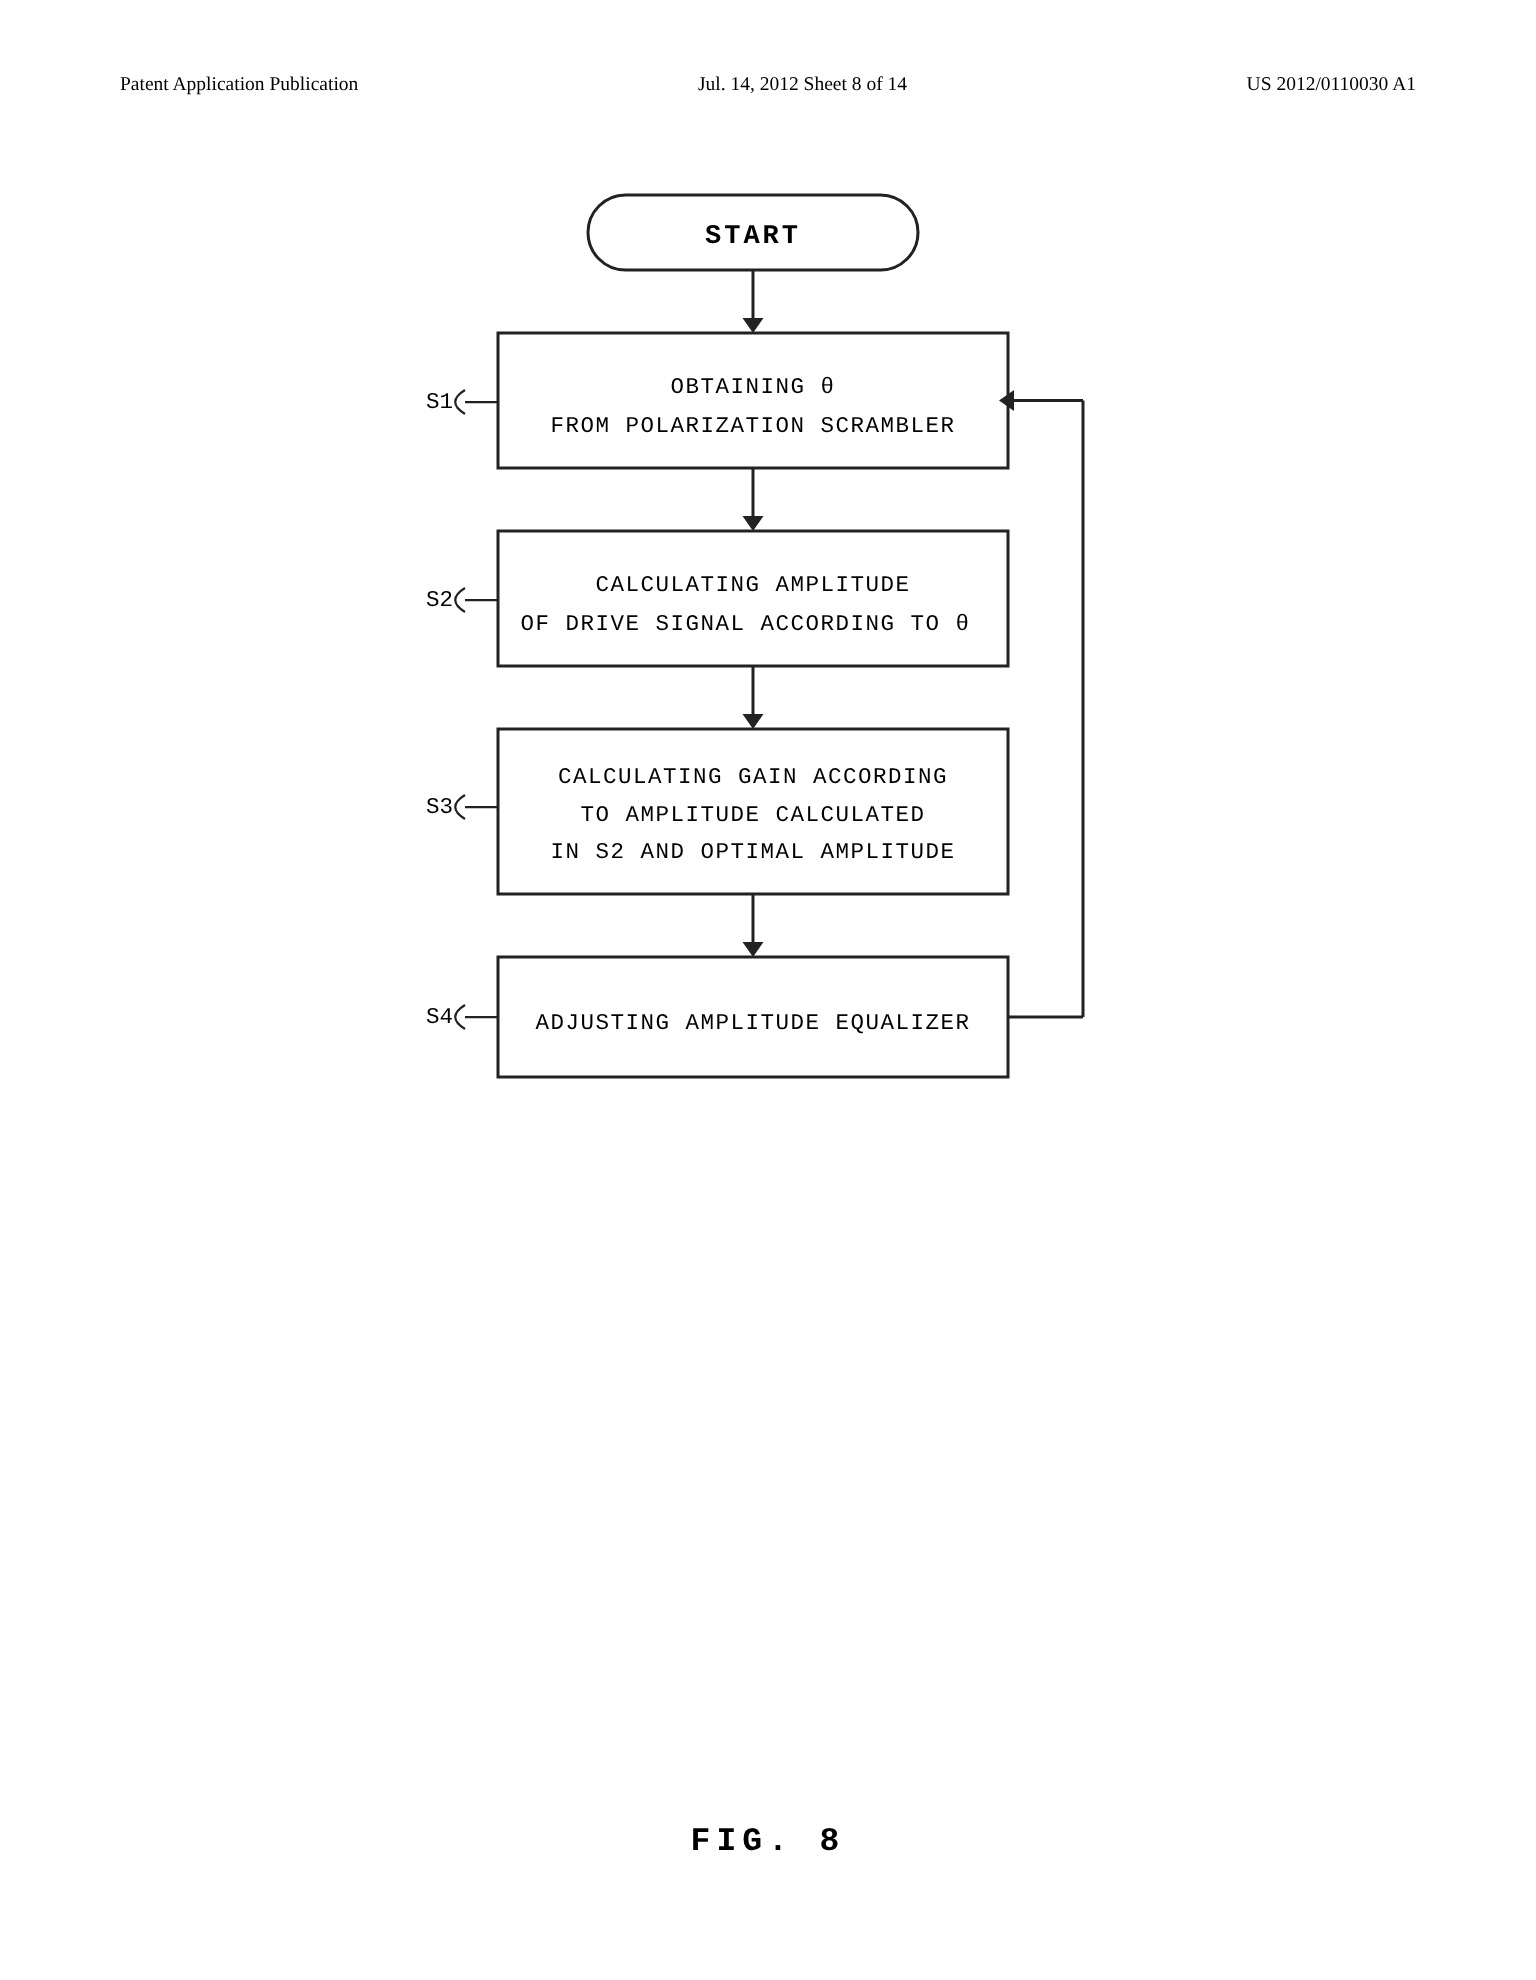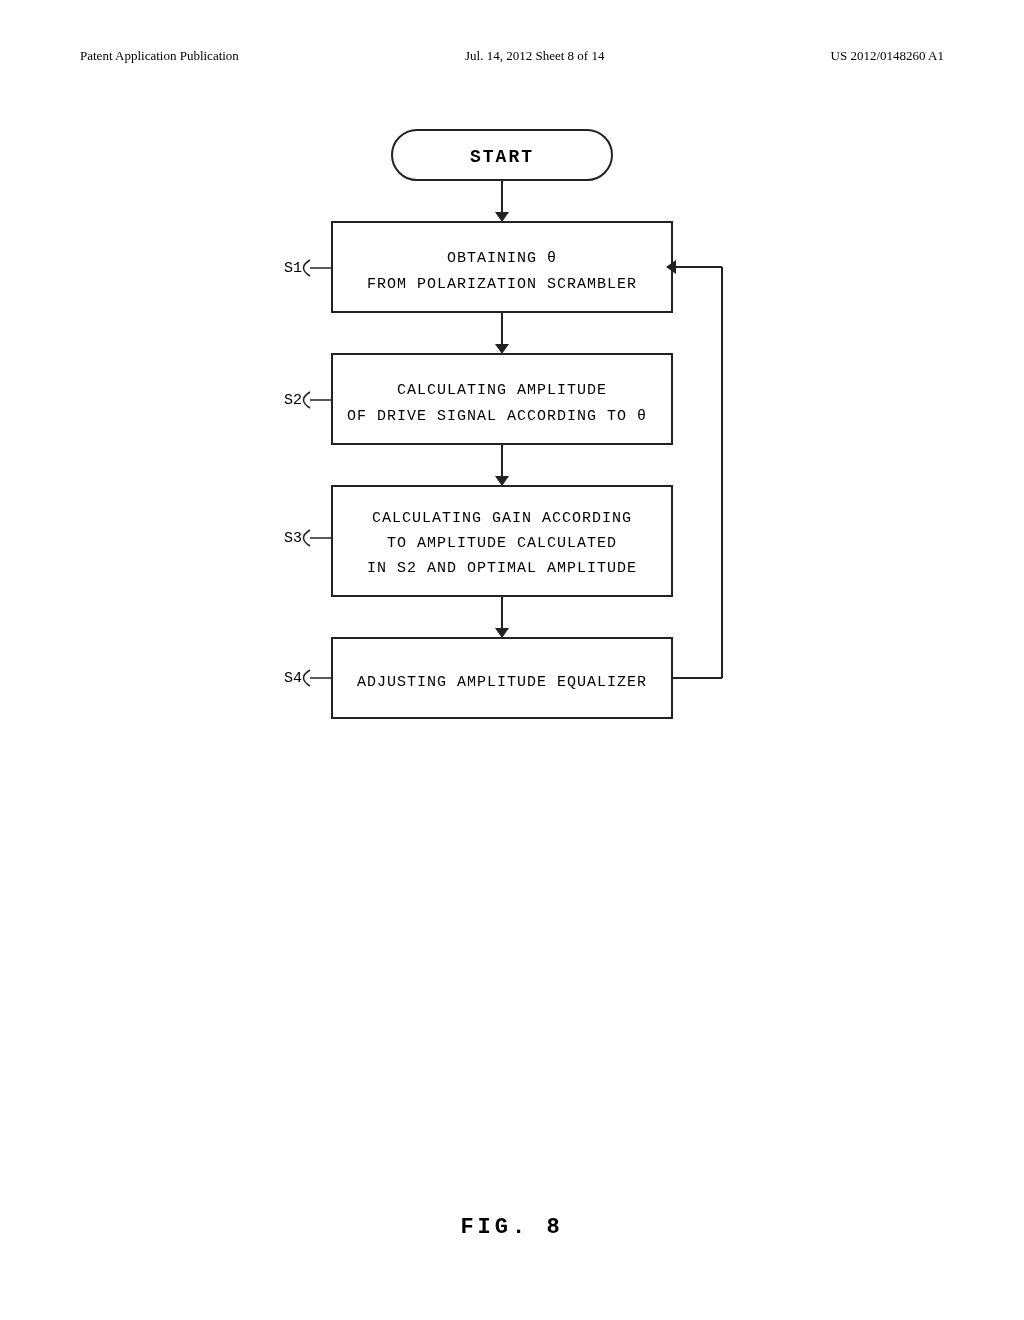--- a/index.html
+++ b/index.html
@@ -47,21 +47,21 @@
     }
   </style>
 </head>
 <body>
 
 <div class="page">
 
   <div class="header">
     <span>Patent Application Publication</span>
     <span>Jul. 14, 2012  Sheet 8 of 14</span>
-    <span>US 2012/0148260 A1</span>
+    <span>US 2012/0110030 A1</span>
   </div>
 
   <svg style="position:absolute; top:110px; left:50%; transform:translateX(-50%);" width="560" height="900" viewBox="0 0 560 900">
 
     <rect x="160" y="20" width="220" height="50" rx="25" ry="25" fill="white" stroke="#222" stroke-width="2"></rect>
     <text x="270" y="52" text-anchor="middle" font-family="Courier New, monospace" font-size="18" font-weight="bold" letter-spacing="2">START</text>
 
     <line x1="270" y1="70" x2="270" y2="108" stroke="#222" stroke-width="2"></line>
     <polygon points="263,102 277,102 270,112" fill="#222"></polygon>
 

